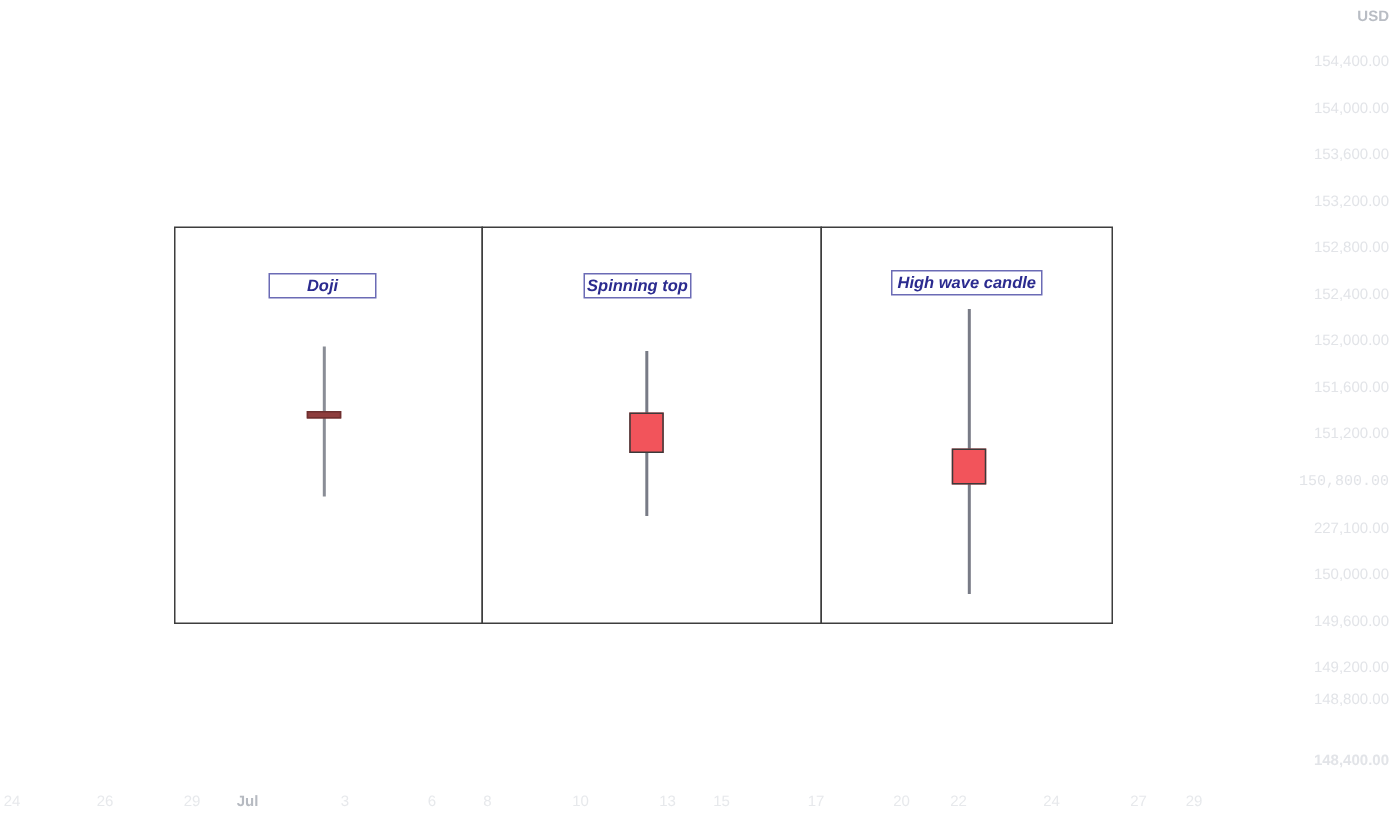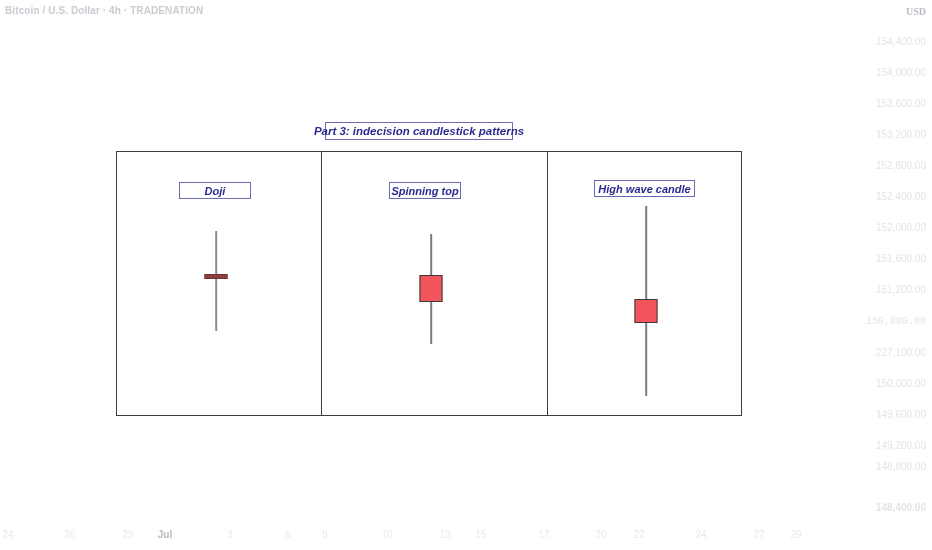--- a/index.html
+++ b/index.html
@@ -34,21 +34,20 @@
     width: 72px; height: 525px;
   }
   .price-axis-title {
     position: absolute;
     right: 6px; top: 6px;
     font-size: 10px;
     font-weight: 700;
     color: #b9bdc4;
     text-align: right;
     width: 66px;
-    font-family: Liberation Serif, serif;
   }
   .price-tick {
     position: absolute;
     right: 6px;
     width: 66px;
     text-align: right;
     font-size: 10px;
     font-weight: 400;
     color: #e2e4e8;
     white-space: nowrap;
@@ -144,21 +143,20 @@
   .candle.doji .body {
     background: #8e3d3d;
     border: 1px solid #6d2f2f;
   }
 </style>
 </head>
 <body>
 
 <div id="chart-root">
 
-  <div class="symbol-header">Bitcoin / U.S. Dollar · 4h · TRADENATION</div>
 
   <div class="price-axis">
     <div class="price-axis-title">USD</div>
   <div class="price-tick" style="top: 36px;">154,400.00</div>
       <div class="price-tick" style="top: 67px;">154,000.00</div>
       <div class="price-tick" style="top: 98px;">153,600.00</div>
       <div class="price-tick" style="top: 129px;">153,200.00</div>
       <div class="price-tick" style="top: 160px;">152,800.00</div>
       <div class="price-tick" style="top: 191px;">152,400.00</div>
       <div class="price-tick" style="top: 222px;">152,000.00</div>
@@ -191,21 +189,20 @@
       <div class="time-tick" style="left: 759px;">27</div>
       <div class="time-tick" style="left: 796px;">29</div>
     </div>
 
   <div class="drawings">
 
     <div class="panel-rect panel-1"></div>
     <div class="panel-rect panel-2"></div>
     <div class="panel-rect panel-3"></div>
 
-    <div class="text-box title-sub">Part 3: indecision candlestick patterns</div>
 
     <div class="text-box pattern-label label-doji">Doji</div>
     <div class="text-box pattern-label label-spinning">Spinning top</div>
     <div class="text-box pattern-label label-highwave">High wave candle</div>
 
     <div id="candle-layer">
         <div class="candle doji" style="left: 204.5px; top: 231px; width: 23px; height: 100px;">
           <div class="wick" style="top: 0px; height: 100px;"></div>
           <div class="body" style="top: 43px; height: 5px; width: 23px;"></div>
         </div>

